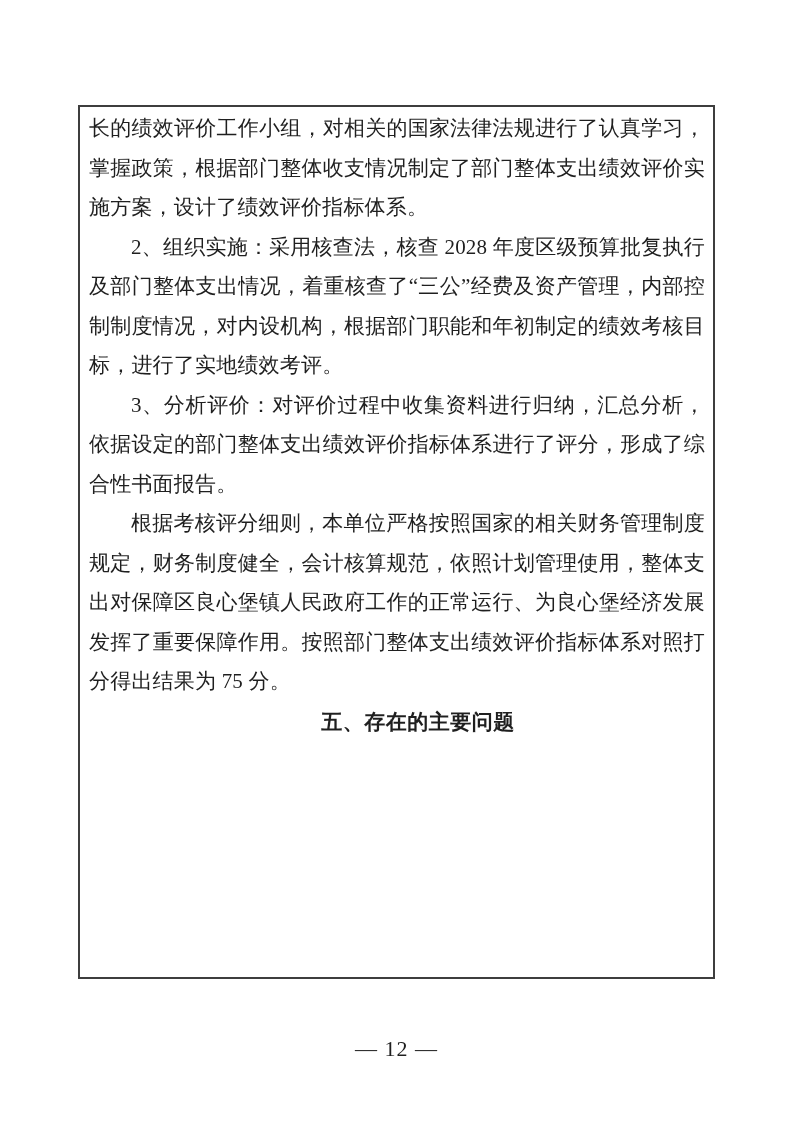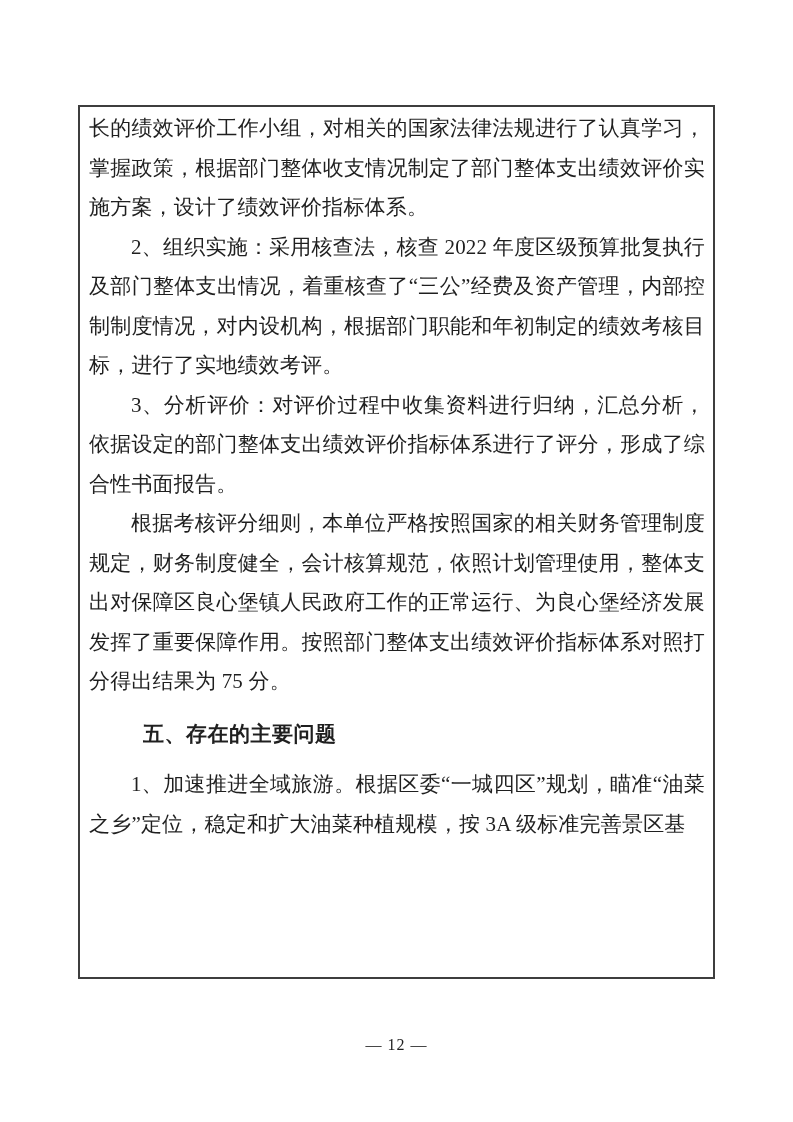--- a/index.html
+++ b/index.html
@@ -27,46 +27,45 @@
   .para {
     margin: 0;
     font-size: 21px;
     line-height: 39.5px;
     text-align: justify;
     letter-spacing: 0.2px;
     word-break: break-all;
   }
   .indent { text-indent: 2em; }
   .heading {
-    margin: 12px;
+    margin: 0;
     font-size: 21px;
     line-height: 39.5px;
     font-family: "Liberation Sans", "DejaVu Sans", sans-serif;
     font-weight: 700;
     text-indent: 2em;
     letter-spacing: 0.5px;
-    text-align: left;
+    text-align: center;
   }
   .page-number {
     position: absolute;
     top: 1036px;
     left: 0;
     width: 100%;
     text-align: center;
-    font-size: 16px;
+    font-size: 22px;
     letter-spacing: 1px;
     color: #1f1f1f;
   }
 </style>
 </head>
 <body>
 
 <div class="page">
   <div class="frame">
     <p class="para">长的绩效评价工作小组，对相关的国家法律法规进行了认真学习，掌握政策，根据部门整体收支情况制定了部门整体支出绩效评价实施方案，设计了绩效评价指标体系。</p>
-    <p class="para indent">2、组织实施：采用核查法，核查 2022 年度区级预算批复执行及部门整体支出情况，着重核查了“三公”经费及资产管理，内部控制制度情况，对内设机构，根据部门职能和年初制定的绩效考核目标，进行了实地绩效考评。</p>
+    <p class="para indent">2、组织实施：采用核查法，核查 2028 年度区级预算批复执行及部门整体支出情况，着重核查了“三公”经费及资产管理，内部控制制度情况，对内设机构，根据部门职能和年初制定的绩效考核目标，进行了实地绩效考评。</p>
     <p class="para indent">3、分析评价：对评价过程中收集资料进行归纳，汇总分析，依据设定的部门整体支出绩效评价指标体系进行了评分，形成了综合性书面报告。</p>
     <p class="para indent">根据考核评分细则，本单位严格按照国家的相关财务管理制度规定，财务制度健全，会计核算规范，依照计划管理使用，整体支出对保障区良心堡镇人民政府工作的正常运行、为良心堡经济发展发挥了重要保障作用。按照部门整体支出绩效评价指标体系对照打分得出结果为 75 分。</p>
     <h2 class="heading">五、存在的主要问题</h2>
-    <p class="para indent">1、加速推进全域旅游。根据区委“一城四区”规划，瞄准“油菜之乡”定位，稳定和扩大油菜种植规模，按 3A 级标准完善景区基</p>
   </div>
   <div class="page-number">— 12 —</div>
 </div>
 
 </body></html>

